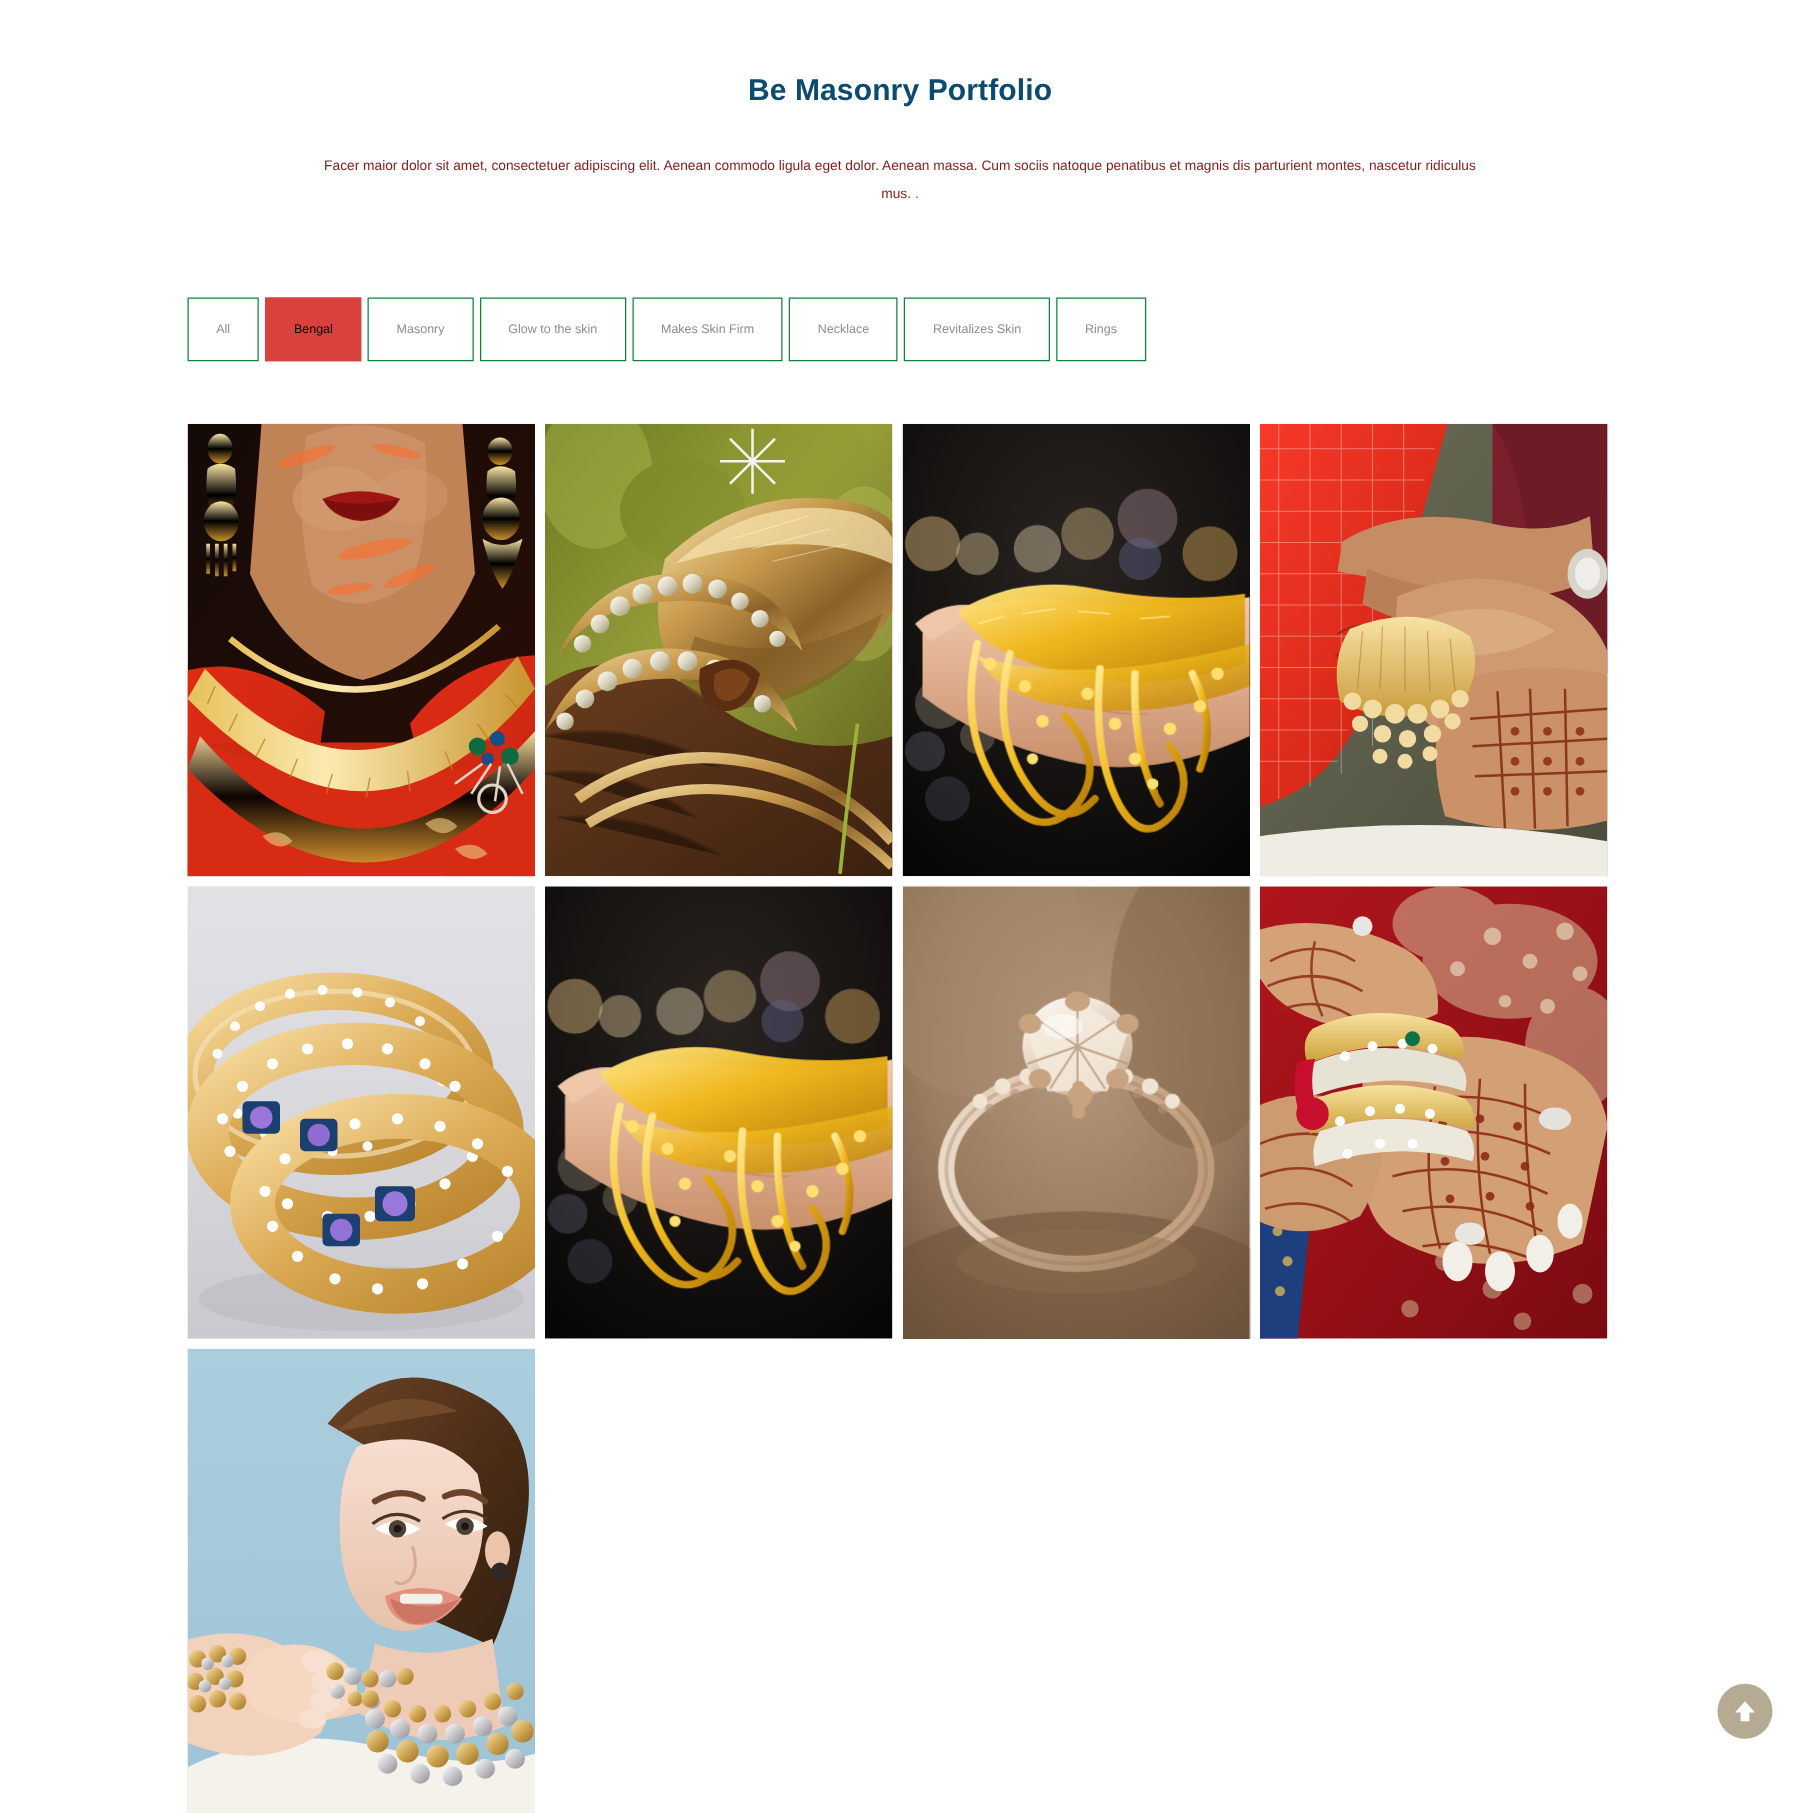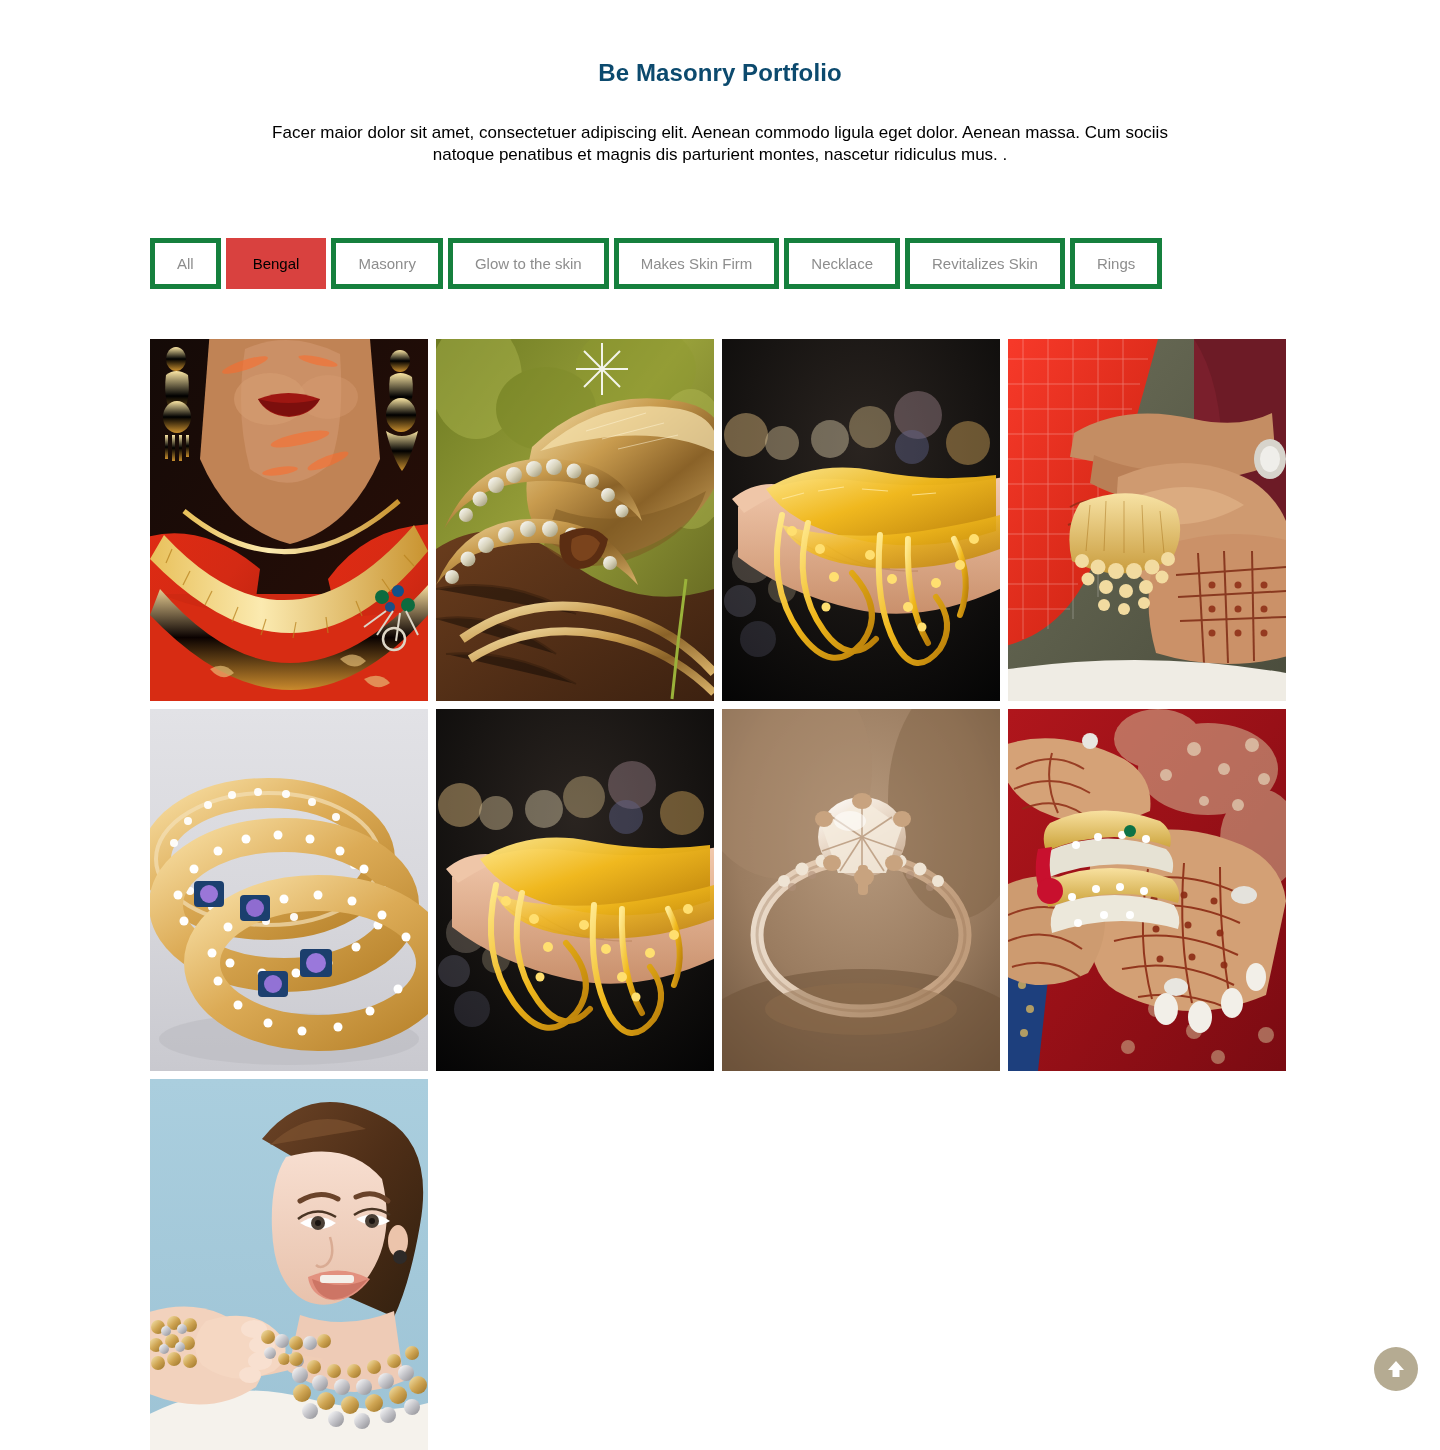--- a/index.html
+++ b/index.html
@@ -26,42 +26,42 @@
     font-size: 24px;
     font-weight: 600;
     color: #0c4a6e;
     letter-spacing: 0.1px;
     margin: 0;
     line-height: 34px;
   }
   .page-desc {
     width: 930px;
     margin: 32px auto 0 auto;
-    font-size: 17px;
+    font-size: 11px;
     line-height: 22px;
-    color: #000000;
+    color: #7f1d1d;
     font-weight: 400;
   }
 
   
   .filter-bar {
     margin-top: 72px;
     padding-left: 150px;
     padding-right: 150px;
     display: flex;
     flex-wrap: wrap;
     gap: 0px;
     align-items: stretch;
   }
   .filter-btn {
     height: 51px;
-    border: 5px solid #15803d;
+    border: 1px solid #15803d;
     background: #ffffff;
     color: #8d8d8d;
-    font-size: 15px;
+    font-size: 10px;
     font-family: "Liberation Sans", sans-serif;
     padding: 0 22px;
     display: inline-flex;
     align-items: center;
     justify-content: center;
     cursor: pointer;
     margin-right: 5px;
     white-space: nowrap;
     line-height: 1;
   }

